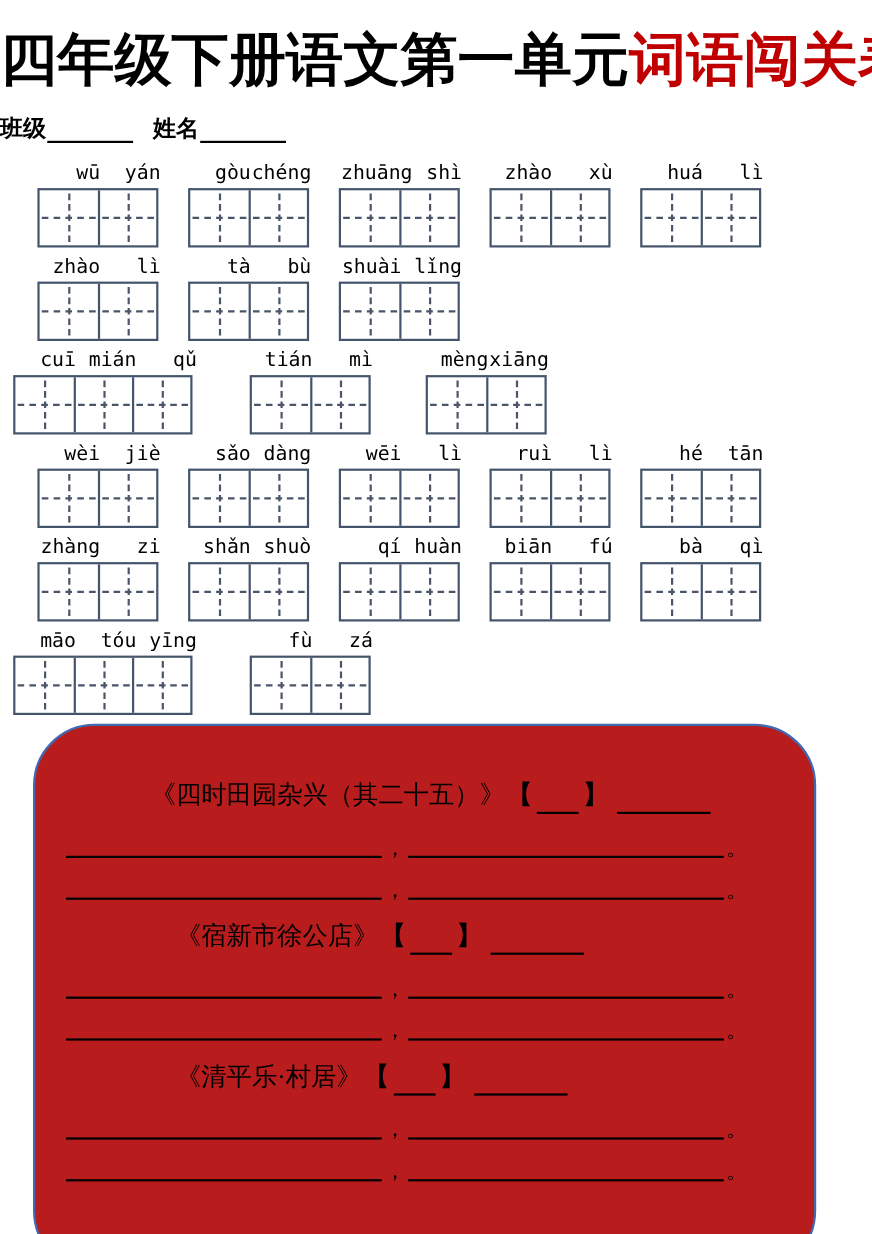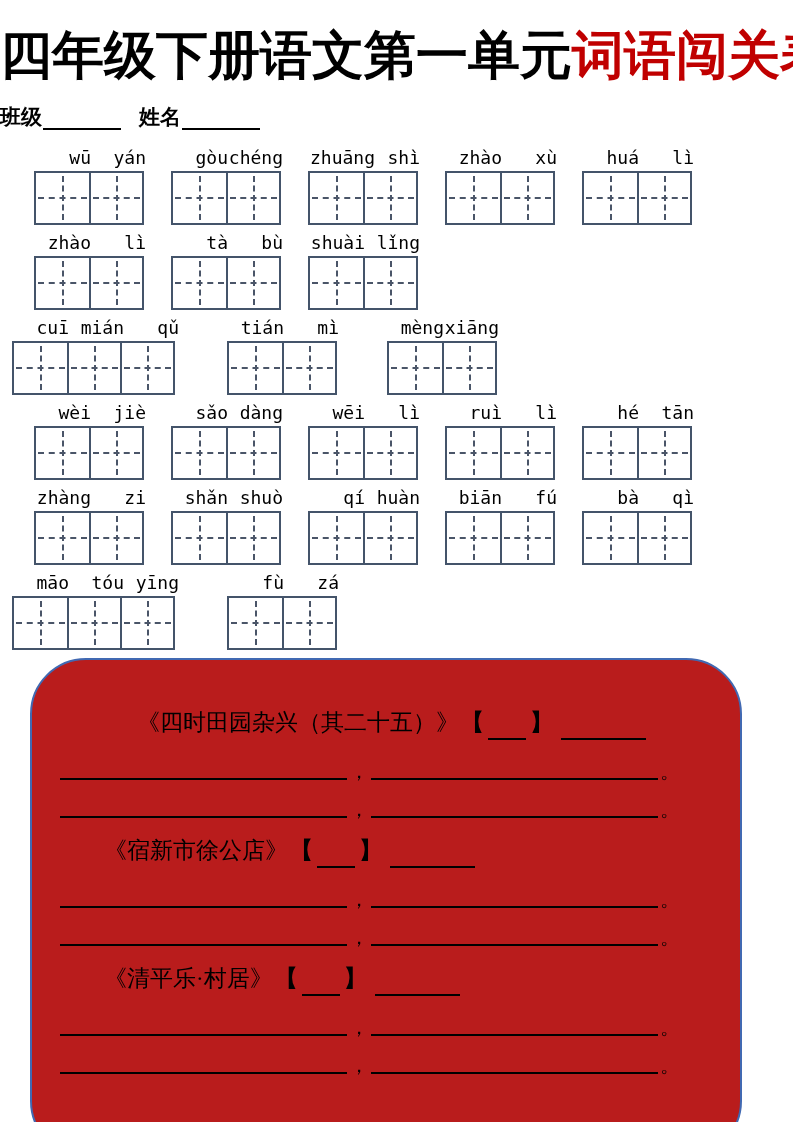--- a/index.html
+++ b/index.html
@@ -114,21 +114,21 @@
   .poem:first-child { margin-top: 0; }
   .poem-heading {
     font-size: 23px;
     line-height: 34px;
     height: 34px;
     white-space: nowrap;
     display: flex;
     align-items: flex-end;
   }
   .poem-heading.indent-a { margin-left: 77px; }
-  .poem-heading.indent-b { margin-left: 44px; }
+  .poem-heading.indent-b { margin-left: 100px; }
   .poem-title { letter-spacing: 0; }
   .bracket { font-weight: bold; padding: 0 2px; }
   .author-blank-small {
     display: inline-block;
     width: 38px;
     border-bottom: 2px solid #000;
     height: 26px;
     margin: 0 2px;
   }
   .author-blank-long {

